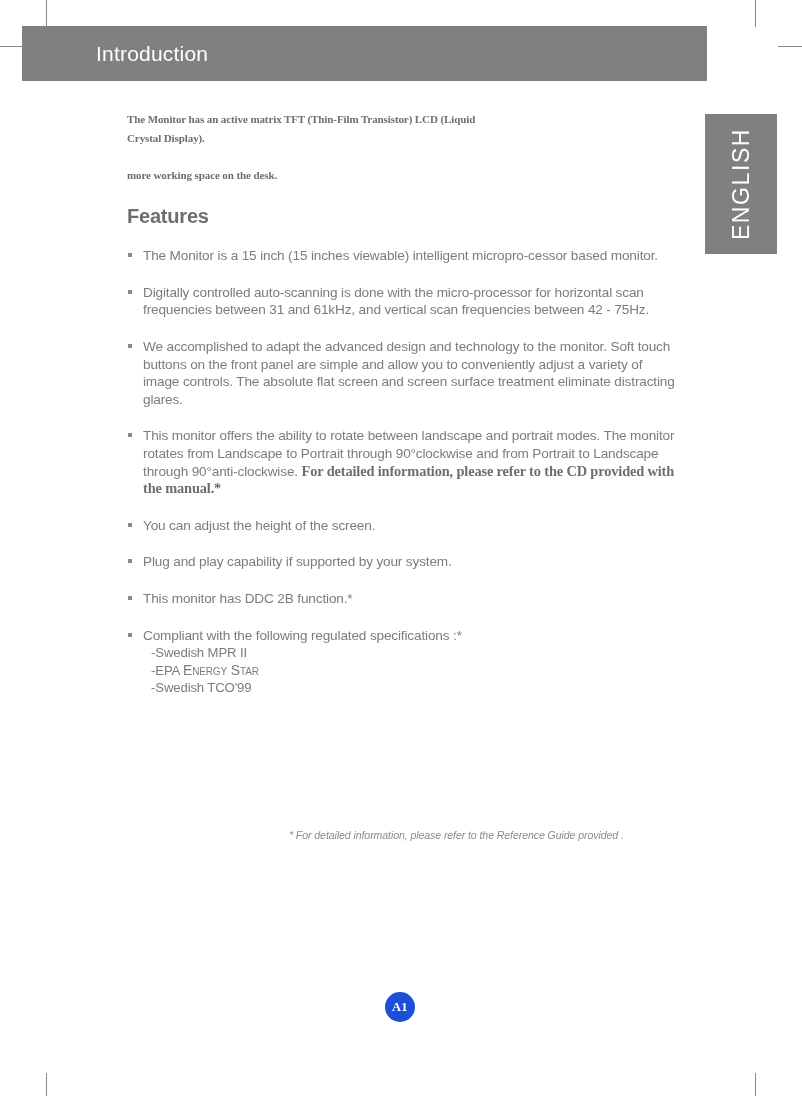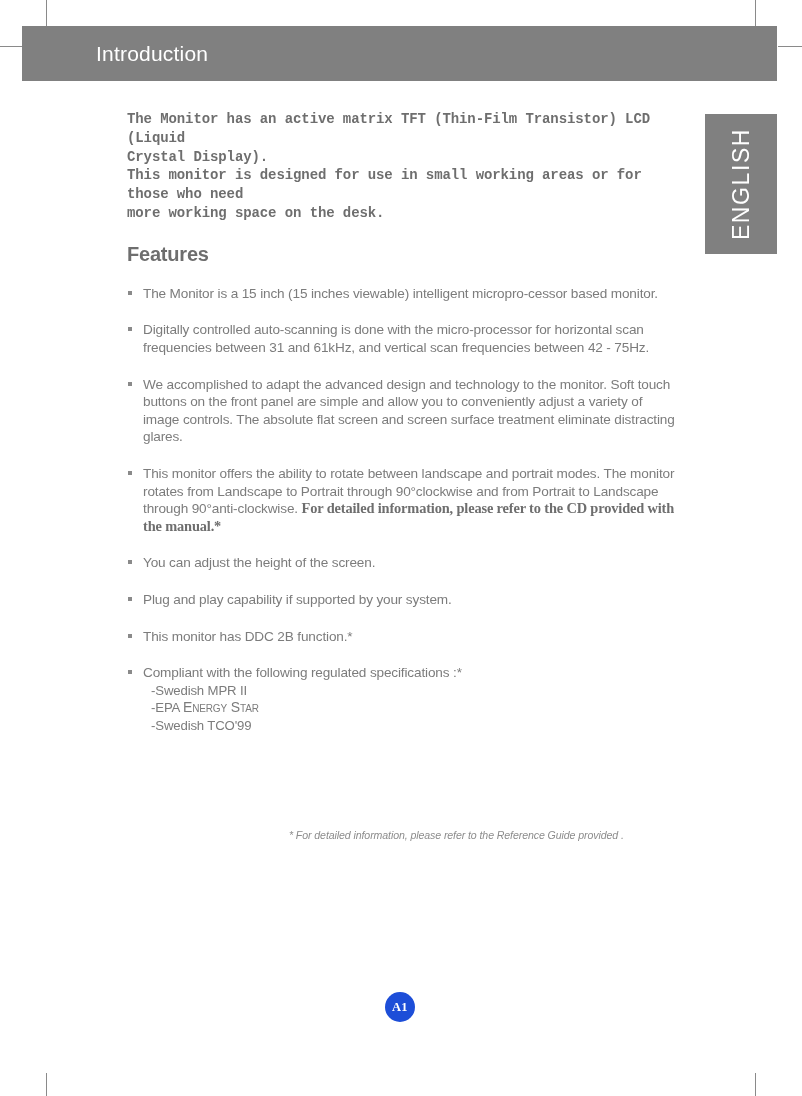--- a/index.html
+++ b/index.html
@@ -34,21 +34,21 @@
   .crop-bot-left   { left: 46px;  top: 1073px; height: 23px; }
   .crop-bot-right  { left: 755px; top: 1073px; height: 23px; }
   .crop-left-h     { left: 0;     top: 46px;  width: 22px; }
   .crop-right-h    { left: 778px; top: 46px;  width: 24px; }
 
   
   .header-bar {
     position: absolute;
     left: 22px;
     top: 26px;
-    width: 755px;
+    width: 685px;
     height: 55px;
     background: #808080;
   }
   .header-title {
     position: absolute;
     left: 74px;
     top: 16px;
     font-size: 21px;
     font-weight: 400;
     color: #ffffff;
@@ -80,23 +80,23 @@
 
   
   .content {
     position: absolute;
     left: 127px;
     top: 110px;
     width: 548px;
   }
 
   .intro {
-    font-family: Liberation Mono, monospace;
-    font-weight: bold;
-    font-size: 14px;
+    font-family: Liberation Serif, serif;
+    font-weight: bold;
+    font-size: 11px;
     line-height: 18.8px;
     color: #6e6e6e;
     margin: 0 0 0 0;
     letter-spacing: -0.1px;
   }
 
   .features-heading {
     font-family: "Liberation Sans", sans-serif;
     font-weight: bold;
     font-size: 20px;
@@ -206,21 +206,21 @@
 
   <div class="lang-tab">
     <div class="lang-tab-label">ENGLISH</div>
   </div>
 
   <div class="content">
 
     <p class="intro">
       <span>The Monitor has an active matrix TFT (Thin-Film Transistor) LCD (Liquid</span><br>
       <span>Crystal Display).</span><br>
-      <span>This monitor is designed for use in small working areas or for those who need</span><br>
+      <br>
       <span>more working space on the desk.</span>
     </p>
 
     <h2 class="features-heading">Features</h2>
 
     <ul class="feature-list">
 
       <li class="feature-item">
         <span>The Monitor is a 15 inch (15 inches viewable) intelligent micropro-cessor based monitor.</span>
       </li>

